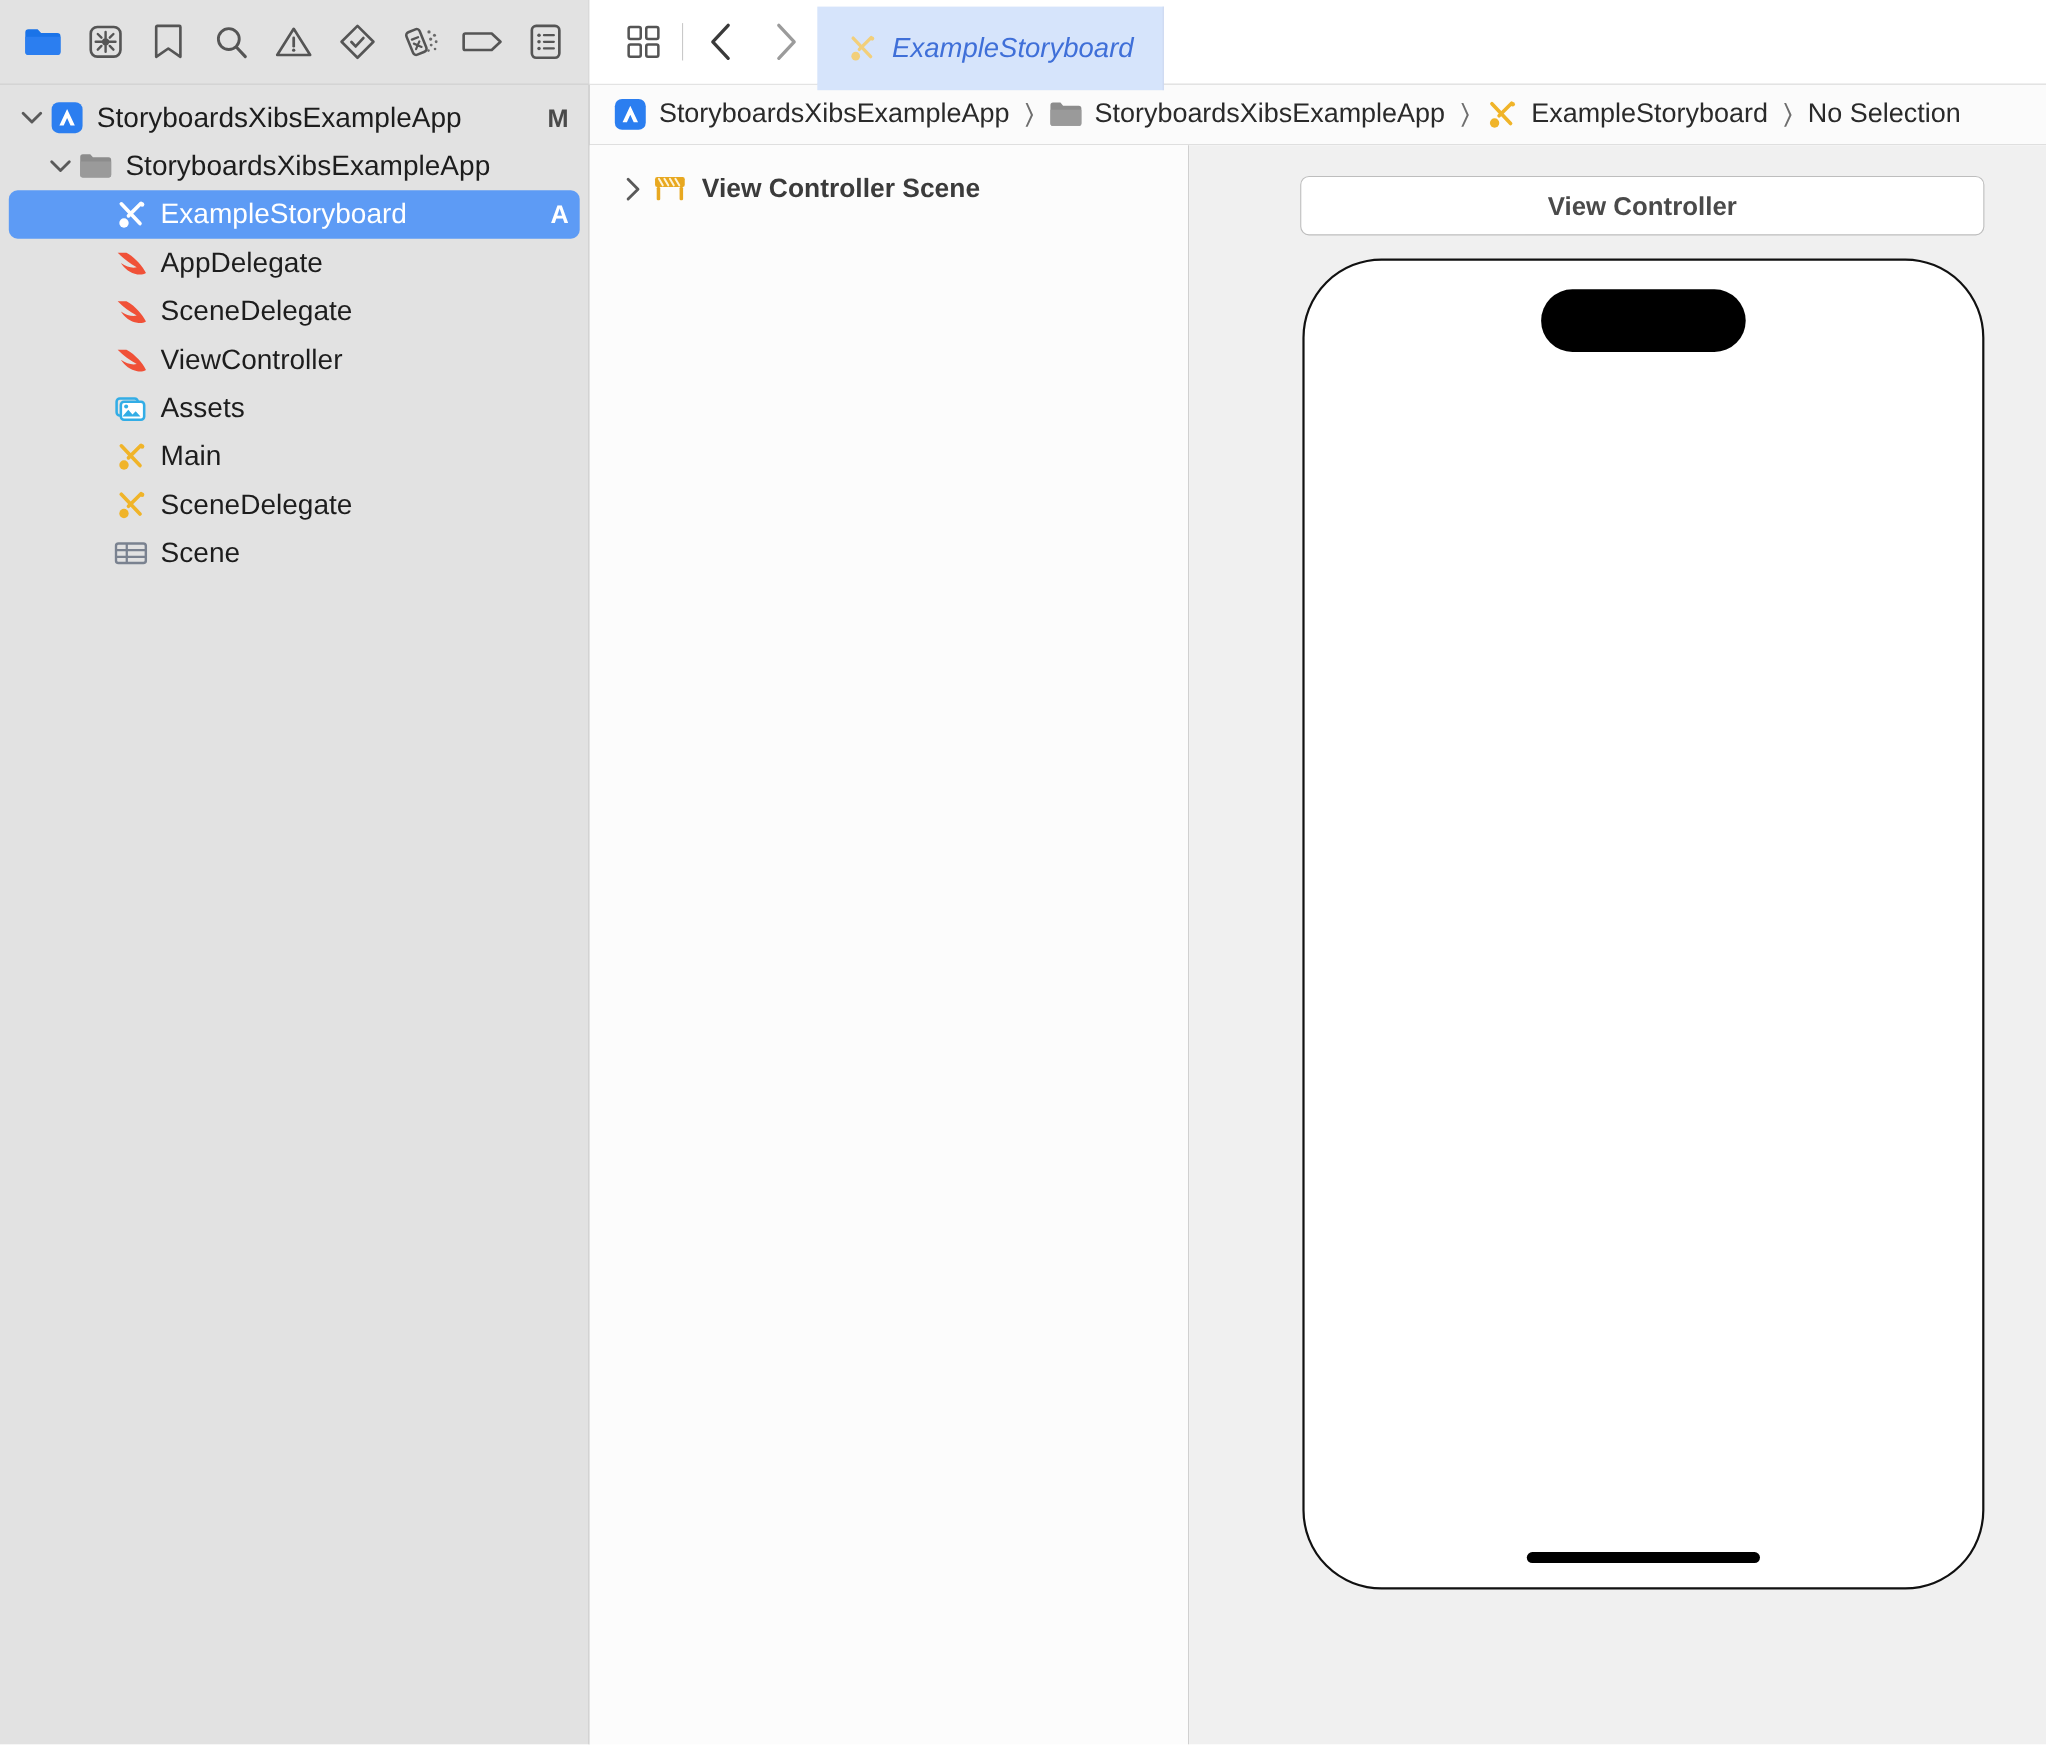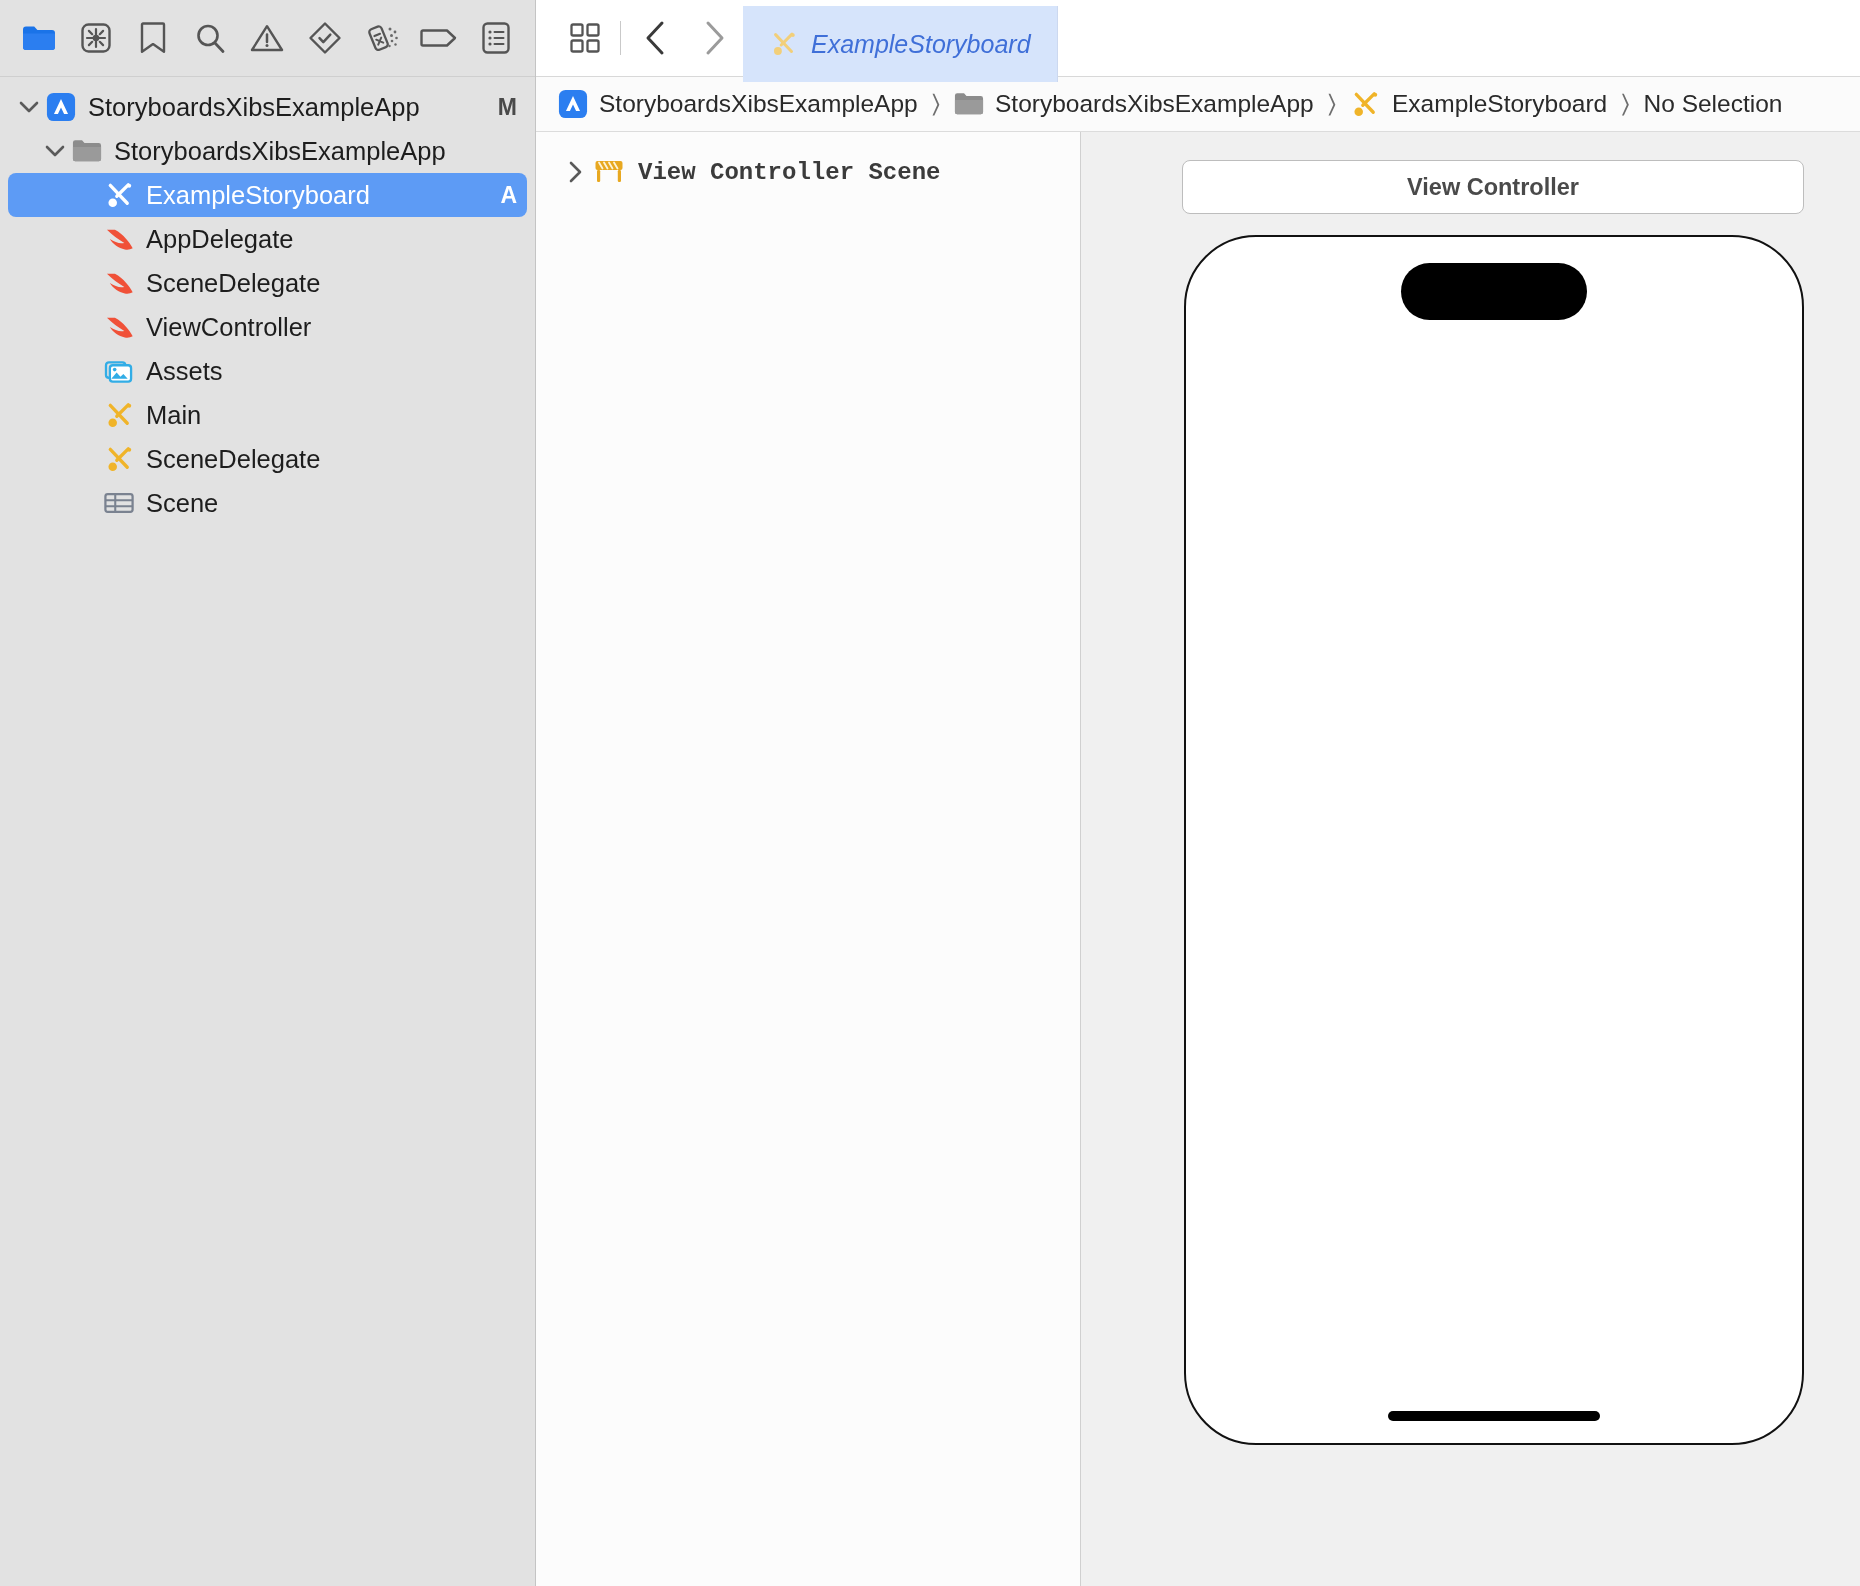--- a/index.html
+++ b/index.html
@@ -181,21 +181,20 @@
     position: relative;
   }
   .outline-row {
     display: flex;
     align-items: center;
     height: 40px;
     padding-left: 22px;
     font-size: 24px;
     font-weight: 700;
     color: #3b3b3b;
-    font-family: Liberation Mono, monospace;
   }
   .outline-row .disclosure {
     width: 34px; flex: 0 0 34px;
     display: flex; align-items: center; justify-content: center;
   }
   .outline-row .o-icon {
     width: 34px; flex: 0 0 34px;
     display: flex; align-items: center; justify-content: center;
     margin-right: 12px;
   }

